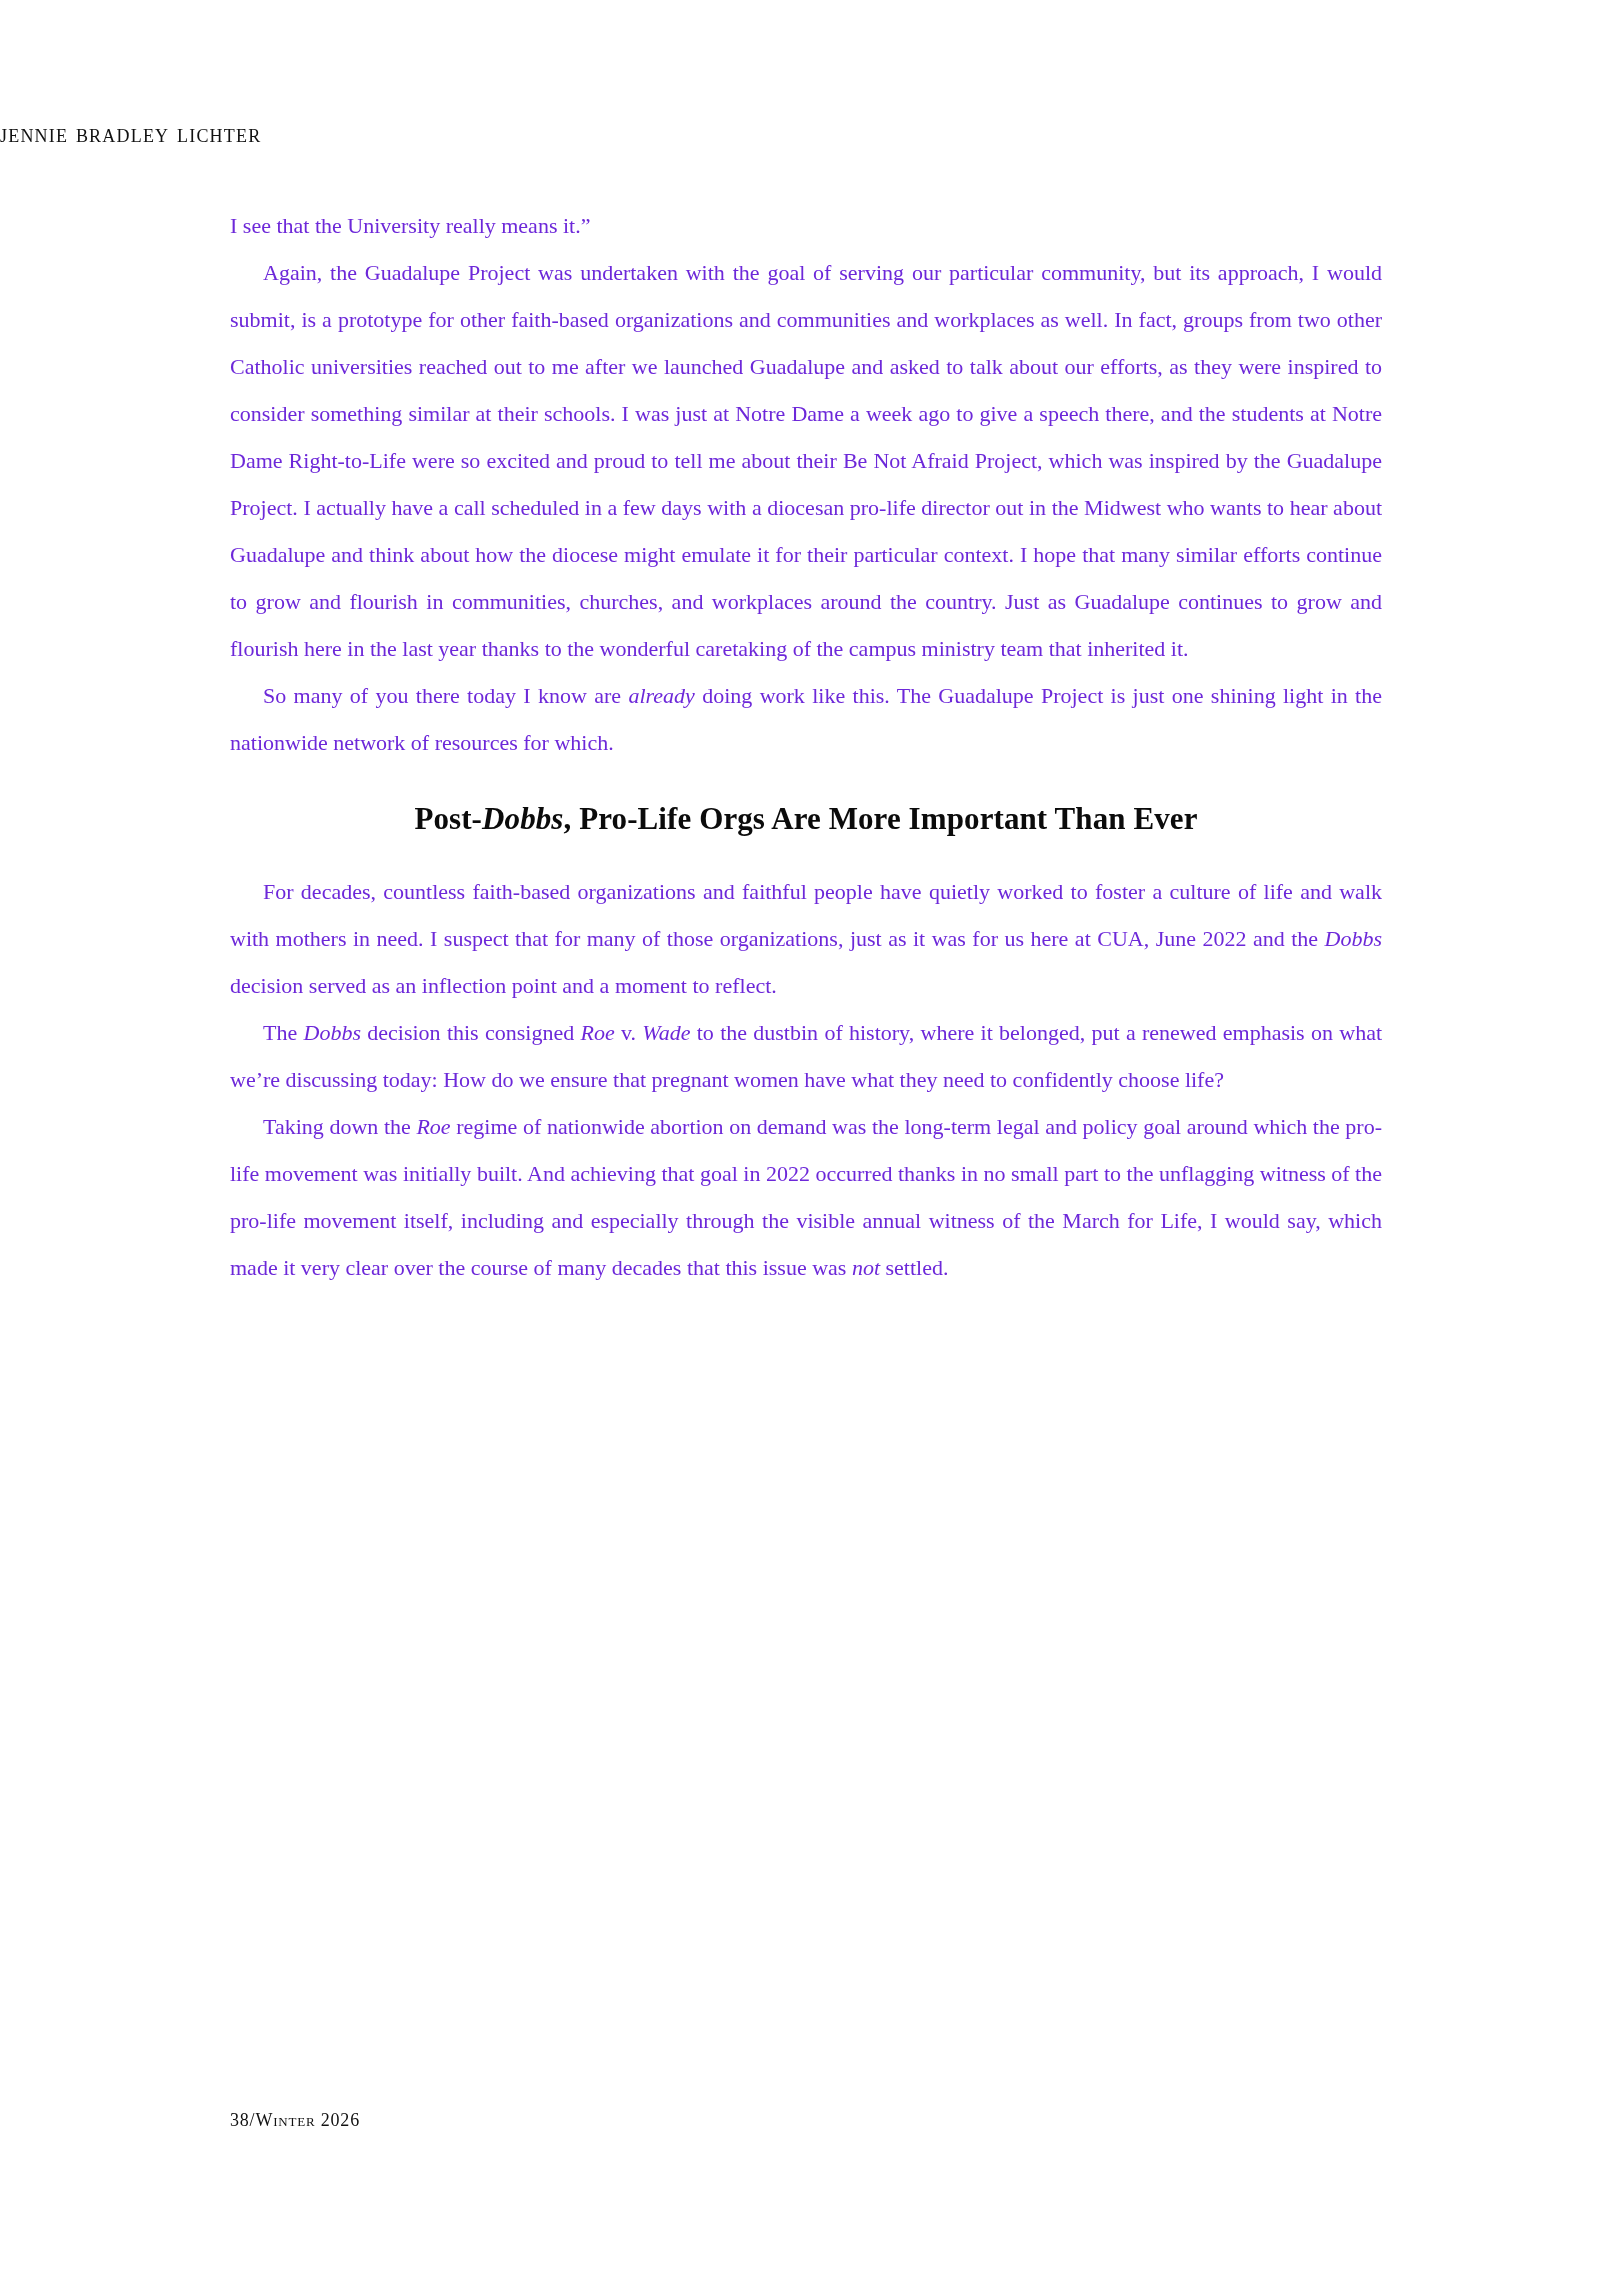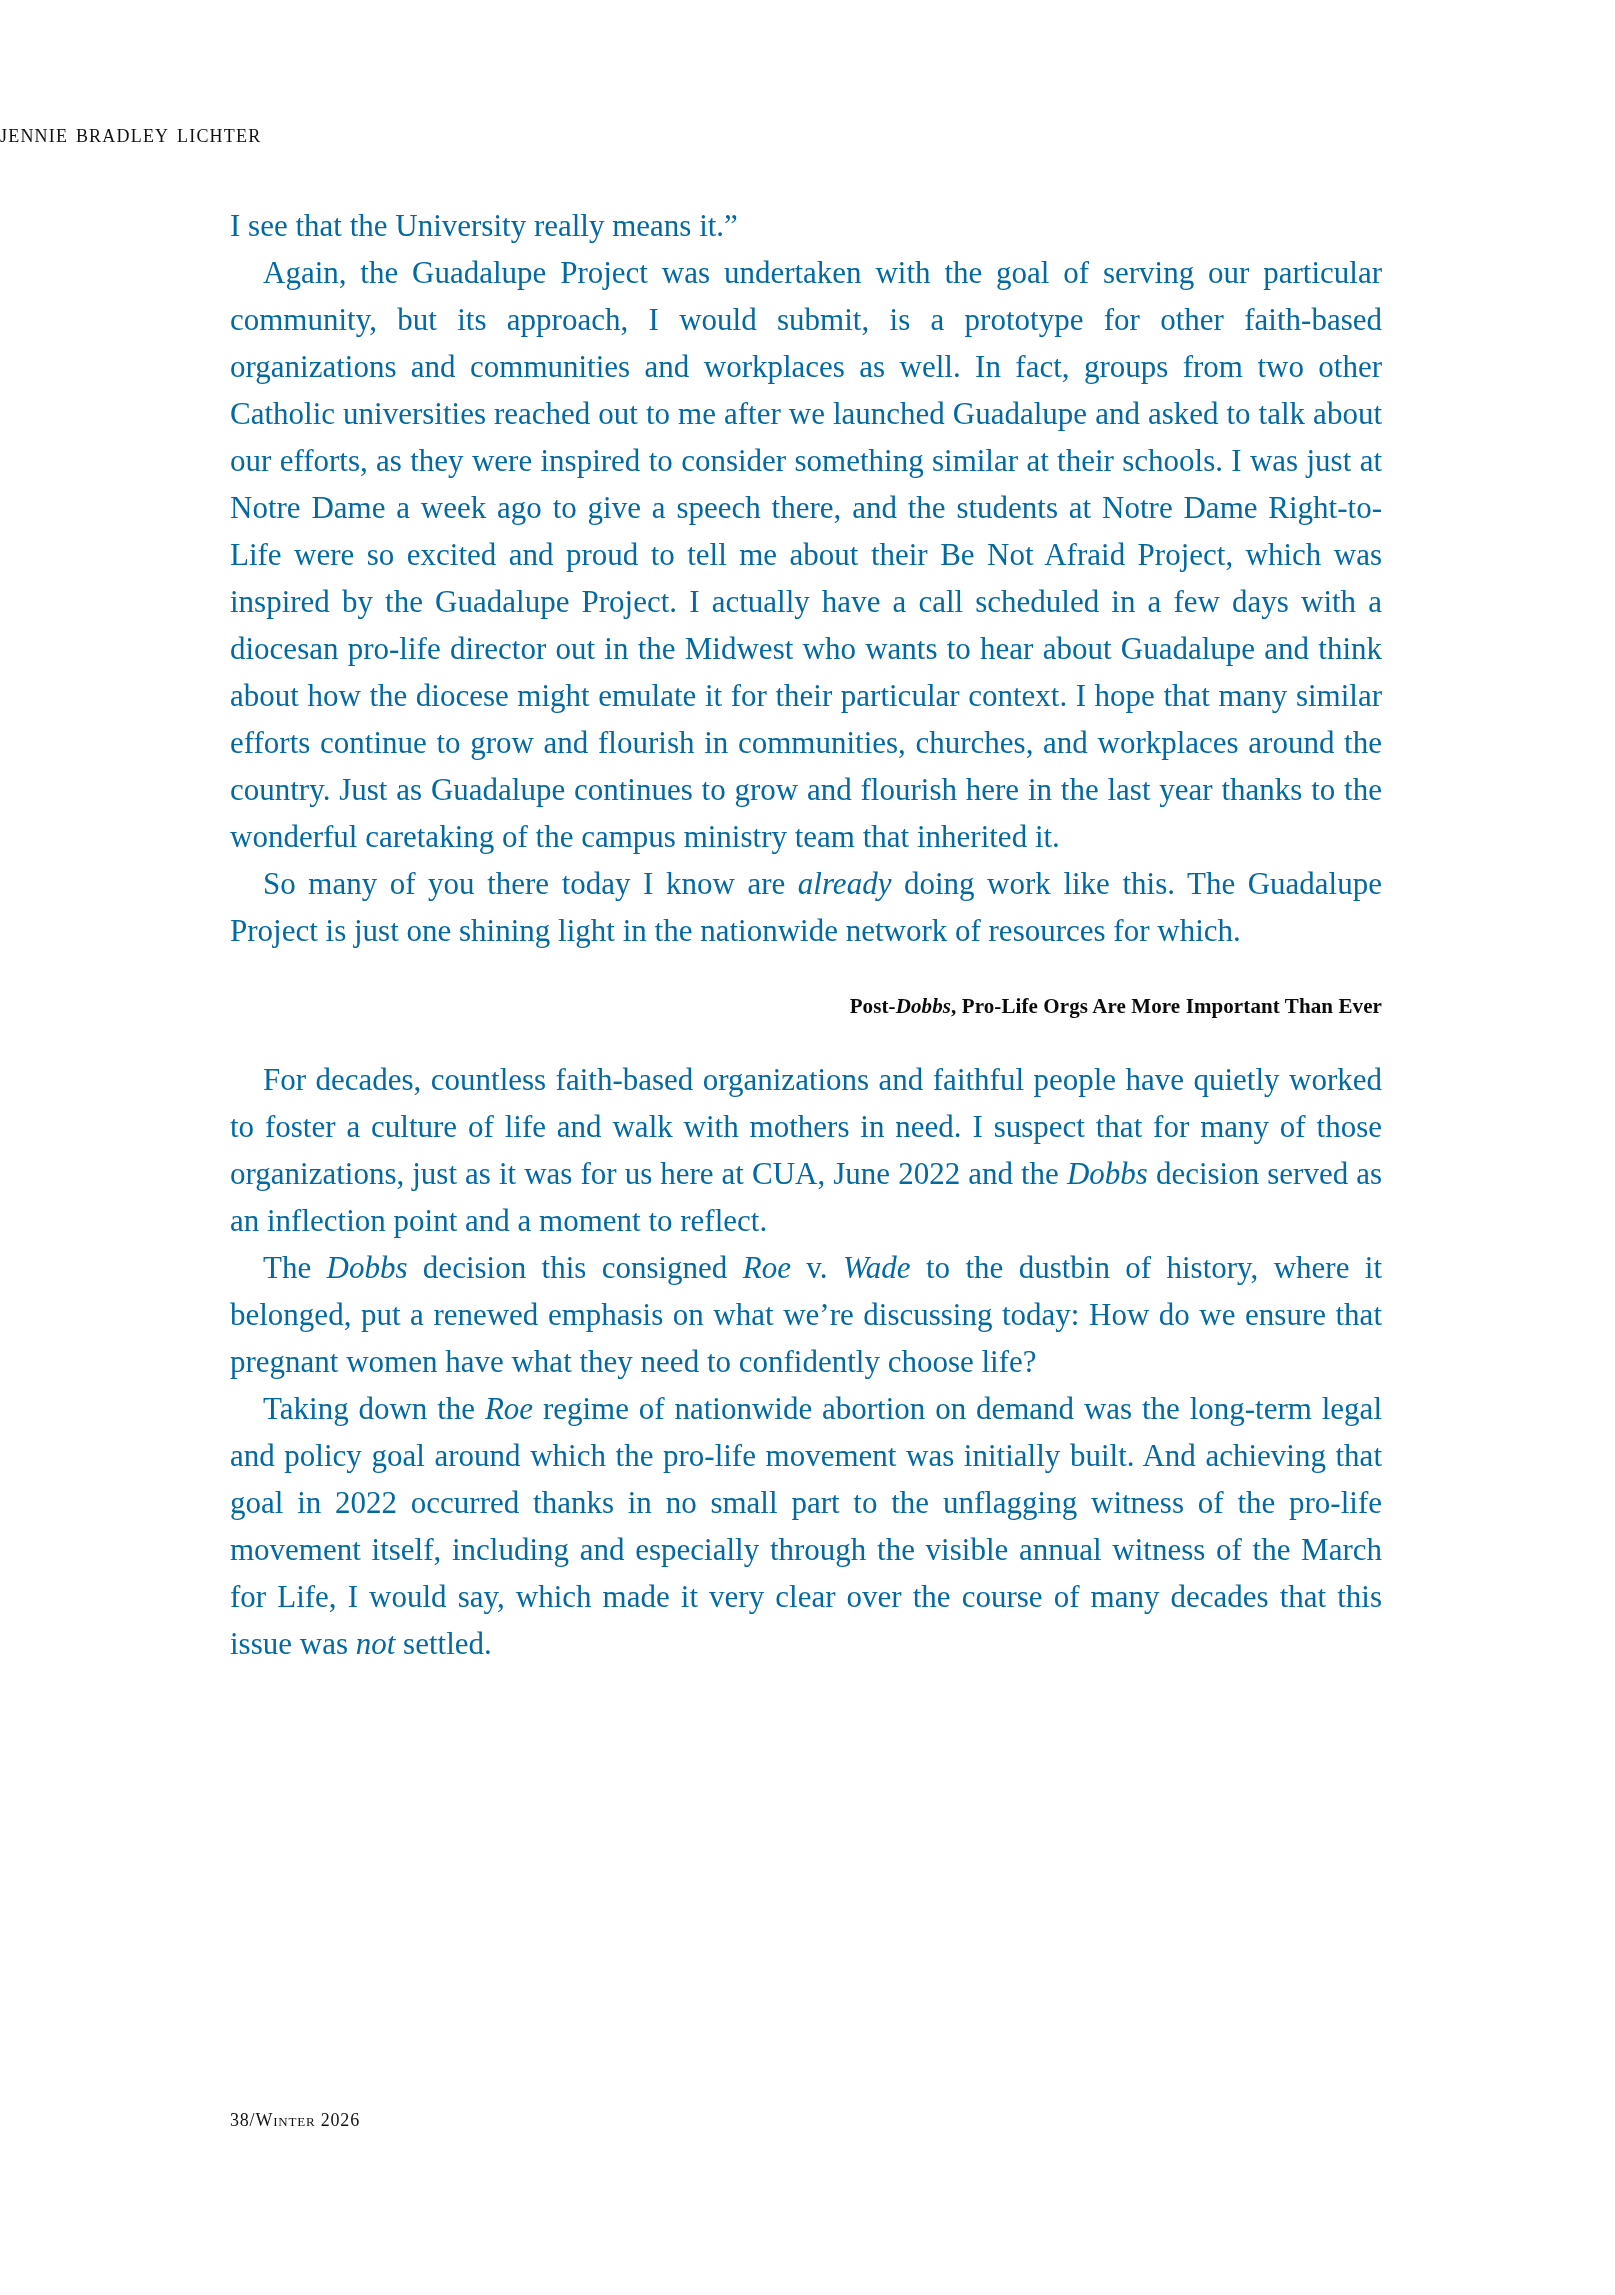--- a/index.html
+++ b/index.html
@@ -37,40 +37,40 @@
   
   .column {
     position: absolute;
     top: 202px;
     left: 230px;
     width: 1152px;
   }
 
   p.body {
     margin: 0;
-    font-size: 31px;
+    font-size: 22px;
     line-height: 47px;
     text-align: justify;
     text-justify: inter-word;
     hyphens: none;
     text-indent: 0;
-    color: #0369a1;
+    color: #6d28d9;
   }
   p.body.indent {
     text-indent: 33px;
   }
   p.body:last-child { margin-bottom: 0; }
 
   
   h2.subhead {
     margin: 36px 0 33px 0;
-    font-size: 21px;
+    font-size: 31px;
     line-height: 33px;
     font-weight: bold;
-    text-align: right;
+    text-align: center;
     letter-spacing: 0.1px;
     color: #0b0b0b;
   }
   h2.subhead i { font-style: italic; }
 
   i.ital { font-style: italic; }
 
   
   .folio {
     position: absolute;

